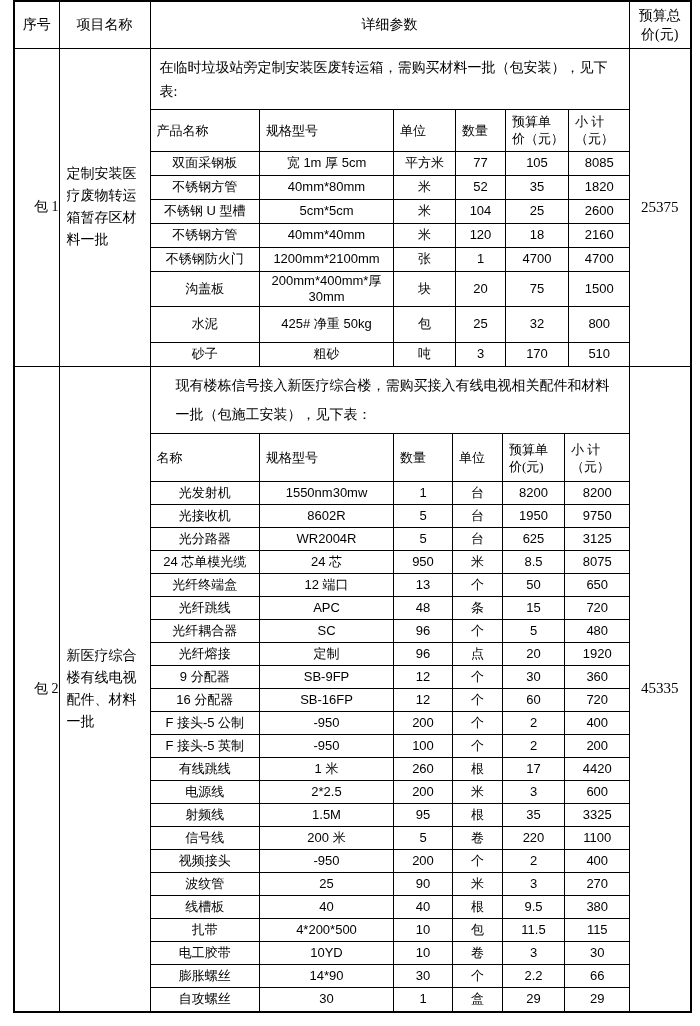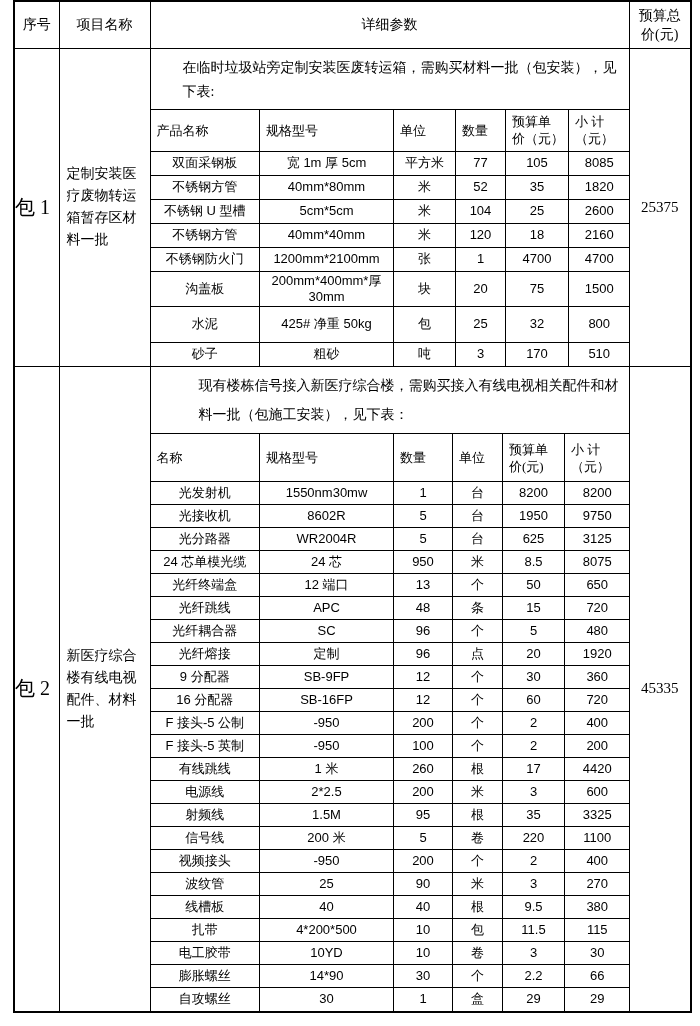--- a/index.html
+++ b/index.html
@@ -25,41 +25,40 @@
   .outer-th {
     height: 47px;
     font-weight: normal;
     font-size: 14px;
     text-align: center;
     vertical-align: middle;
     white-space: pre-line;
     line-height: 19px;
   }
   td.seq-cell {
-    text-align: left; vertical-align: middle;
-    font-size: 20px;
+    text-align: right; vertical-align: middle;
+    font-size: 14px;
   }
   td.project-cell {
     vertical-align: middle; text-align: left;
     font-size: 14px; line-height: 22px;
     padding: 4px 7px;
   }
   td.details-cell { vertical-align: top; padding: 0; }
   td.total-cell {
     text-align: center; vertical-align: middle;
     font-size: 15px;
     margin-top: 17px;
   }
 
   .intro {
     font-size: 14px;
     line-height: 24px;
     padding: 7px 8px 5px 9px;
     text-align: left;
-    margin-left: 23px;
   }
   .intro.intro2 { line-height: 29px; padding: 4px 8px 4px 25px; }
 
   
   table.inner {
     border-collapse: collapse;
     table-layout: fixed;
     width: 100%;
     padding-left: 8px;
   }

